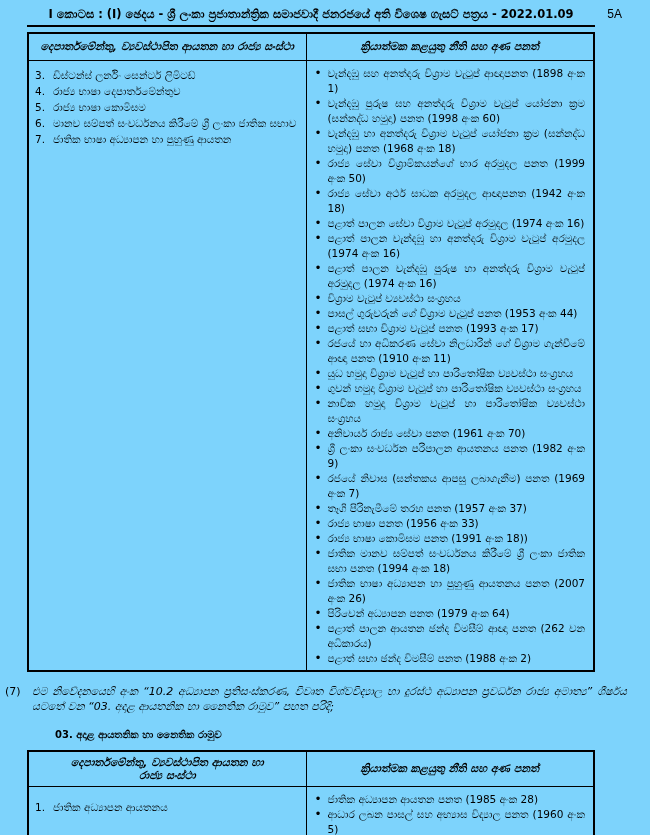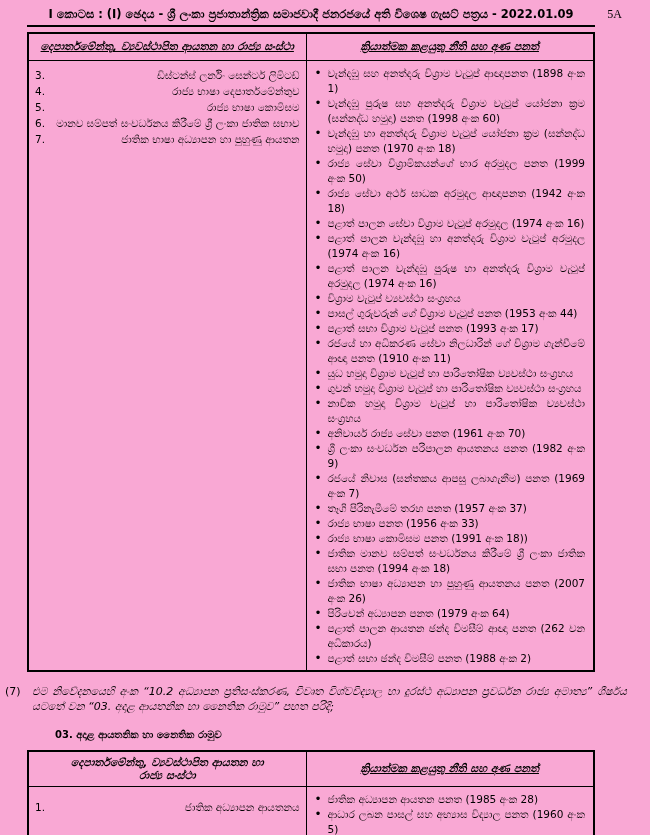--- a/index.html
+++ b/index.html
@@ -1,74 +1,73 @@
 <!DOCTYPE html>
 <html lang="si"><head>
 <meta charset="utf-8">
 <style>
   * { margin:0; padding:0; box-sizing:border-box; }
   html,body { background:#888; }
   .page {
     position:relative;
     width:650px; height:835px;
     margin:0 auto;
-    background:#f9a8d4;
+    background:#7dd3fc;
     color:#000000;
     font-family:"DejaVu Sans", sans-serif;
     padding:6px 23px 0 27px;
     overflow:hidden;
   }
   
   .page-header { position:relative; width:568px; height:16px; }
   .header-title {
     text-align:center;
     font-size:11.5px; font-weight:bold;
     white-space:nowrap; overflow:hidden;
     line-height:16px;
   }
   .page-number {
     position:absolute; right:-27px; top:0;
     font-size:12px; line-height:16px;
-    font-family:Liberation Serif, serif;
+    font-family:Liberation Sans, sans-serif;
   }
   .header-rule { width:568px; border-top:2px solid #000; margin-top:3px; }
 
   
   table.gz-table {
     width:568px;
     border-collapse:collapse;
     table-layout:fixed;
     border:2px solid #000;
   }
   table.gz-table th, table.gz-table td {
     border:1.5px solid #000;
     vertical-align:top;
   }
   col.col-dept { width:278px; }
   col.col-acts { width:288px; }
   table.gz-table th {
     font-size:11px; font-weight:bold; font-style:italic;
     text-align:center; vertical-align:middle;
     padding:4px 6px;
-    text-decoration:underline;
   }
   .t1 { margin-top:5px; }
   .t1 th { height:27px; }
   .t1 tbody td { height:604px; overflow:hidden; }
   .t2 th { height:30px; }
   .t2 tbody td { height:56px; }
   .t2 .wrap-head { display:inline-block; max-width:210px; }
 
   .dept-cell { padding:6px 4px 4px 6px; overflow:hidden; }
   .acts-cell { padding:5px 8px 4px 8px; overflow:hidden; }
   .t2 .dept-cell { padding-top:12px; }
 
   .dept-item { display:flex; font-size:10.5px; line-height:16px; }
   .dept-num { width:18px; flex-shrink:0; }
-  .dept-text { flex:1; padding-right:2px;text-align:right; }
+  .dept-text { flex:1; padding-right:2px; }
 
   .act-item { display:flex; font-size:10.5px; line-height:15px; }
   .act-bullet { width:13px; flex-shrink:0; }
   .act-bullet::before { content:"\2022"; font-size:12px; }
   .act-text { flex:1; text-align:justify; }
 
   
   .para { display:flex; margin:12px 0 0 -22px; font-size:11px; line-height:15px; }
   .para-num { width:27px; flex-shrink:0; }
   .para-text { flex:1; text-align:justify;font-style:italic; }
@@ -137,21 +136,21 @@
                 <span class="act-text">වැන්දඹු සහ අනත්දරු විශ්‍රාම වැටුප් ආඥාපනත (1898 අංක 1)</span>
               </div>
 
               <div class="act-item">
                 <span class="act-bullet"></span>
                 <span class="act-text">වැන්දඹු පුරුෂ සහ අනත්දරු විශ්‍රාම වැටුප් යෝජනා ක්‍රම (සන්නද්ධ හමුදා) පනත (1998 අංක 60)</span>
               </div>
 
               <div class="act-item">
                 <span class="act-bullet"></span>
-                <span class="act-text">වැන්දඹු හා අනත්දරු විශ්‍රාම වැටුප් යෝජනා ක්‍රම (සන්නද්ධ හමුදා) පනත (1970 අංක 18)</span>
+                <span class="act-text">වැන්දඹු හා අනත්දරු විශ්‍රාම වැටුප් යෝජනා ක්‍රම (සන්නද්ධ හමුදා) පනත (1968 අංක 18)</span>
               </div>
 
               <div class="act-item">
                 <span class="act-bullet"></span>
                 <span class="act-text">රාජ්‍ය සේවා විශ්‍රාමිකයන්ගේ භාර අරමුදල පනත (1999 අංක 50)</span>
               </div>
 
               <div class="act-item">
                 <span class="act-bullet"></span>
                 <span class="act-text">රාජ්‍ය සේවා අර්ථ සාධක අරමුදල ආඥාපනත (1942 අංක 18)</span>

